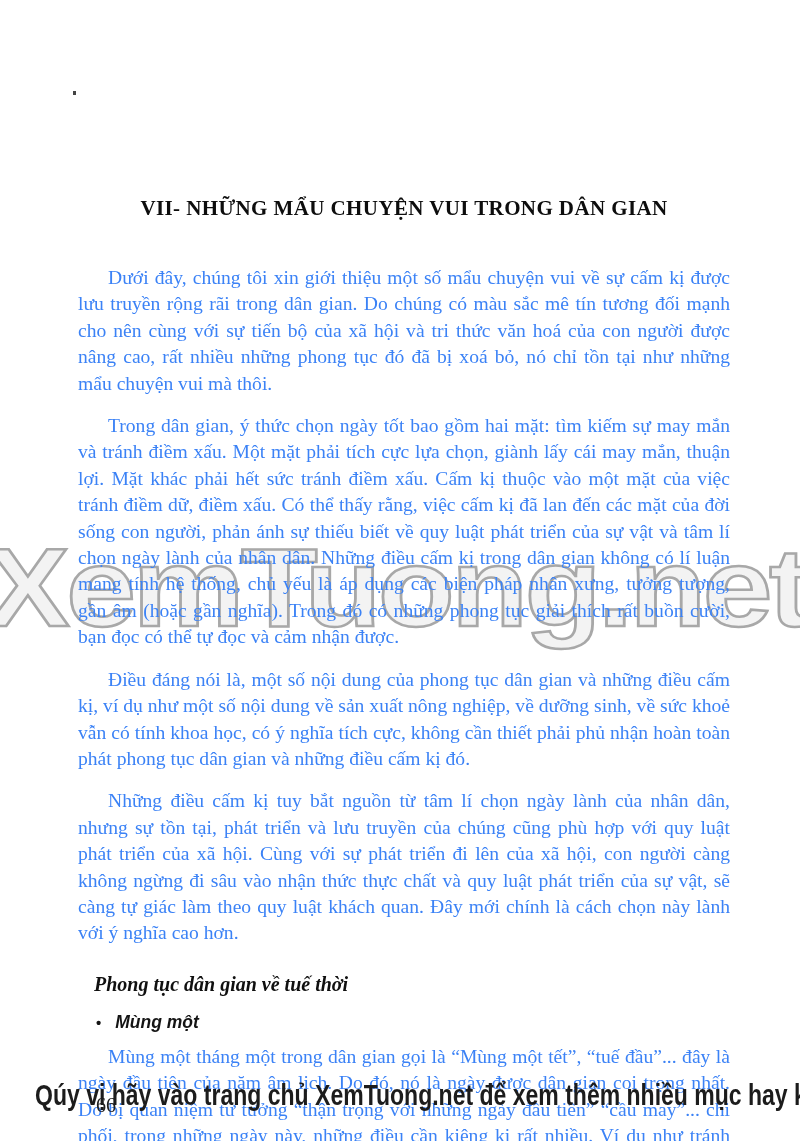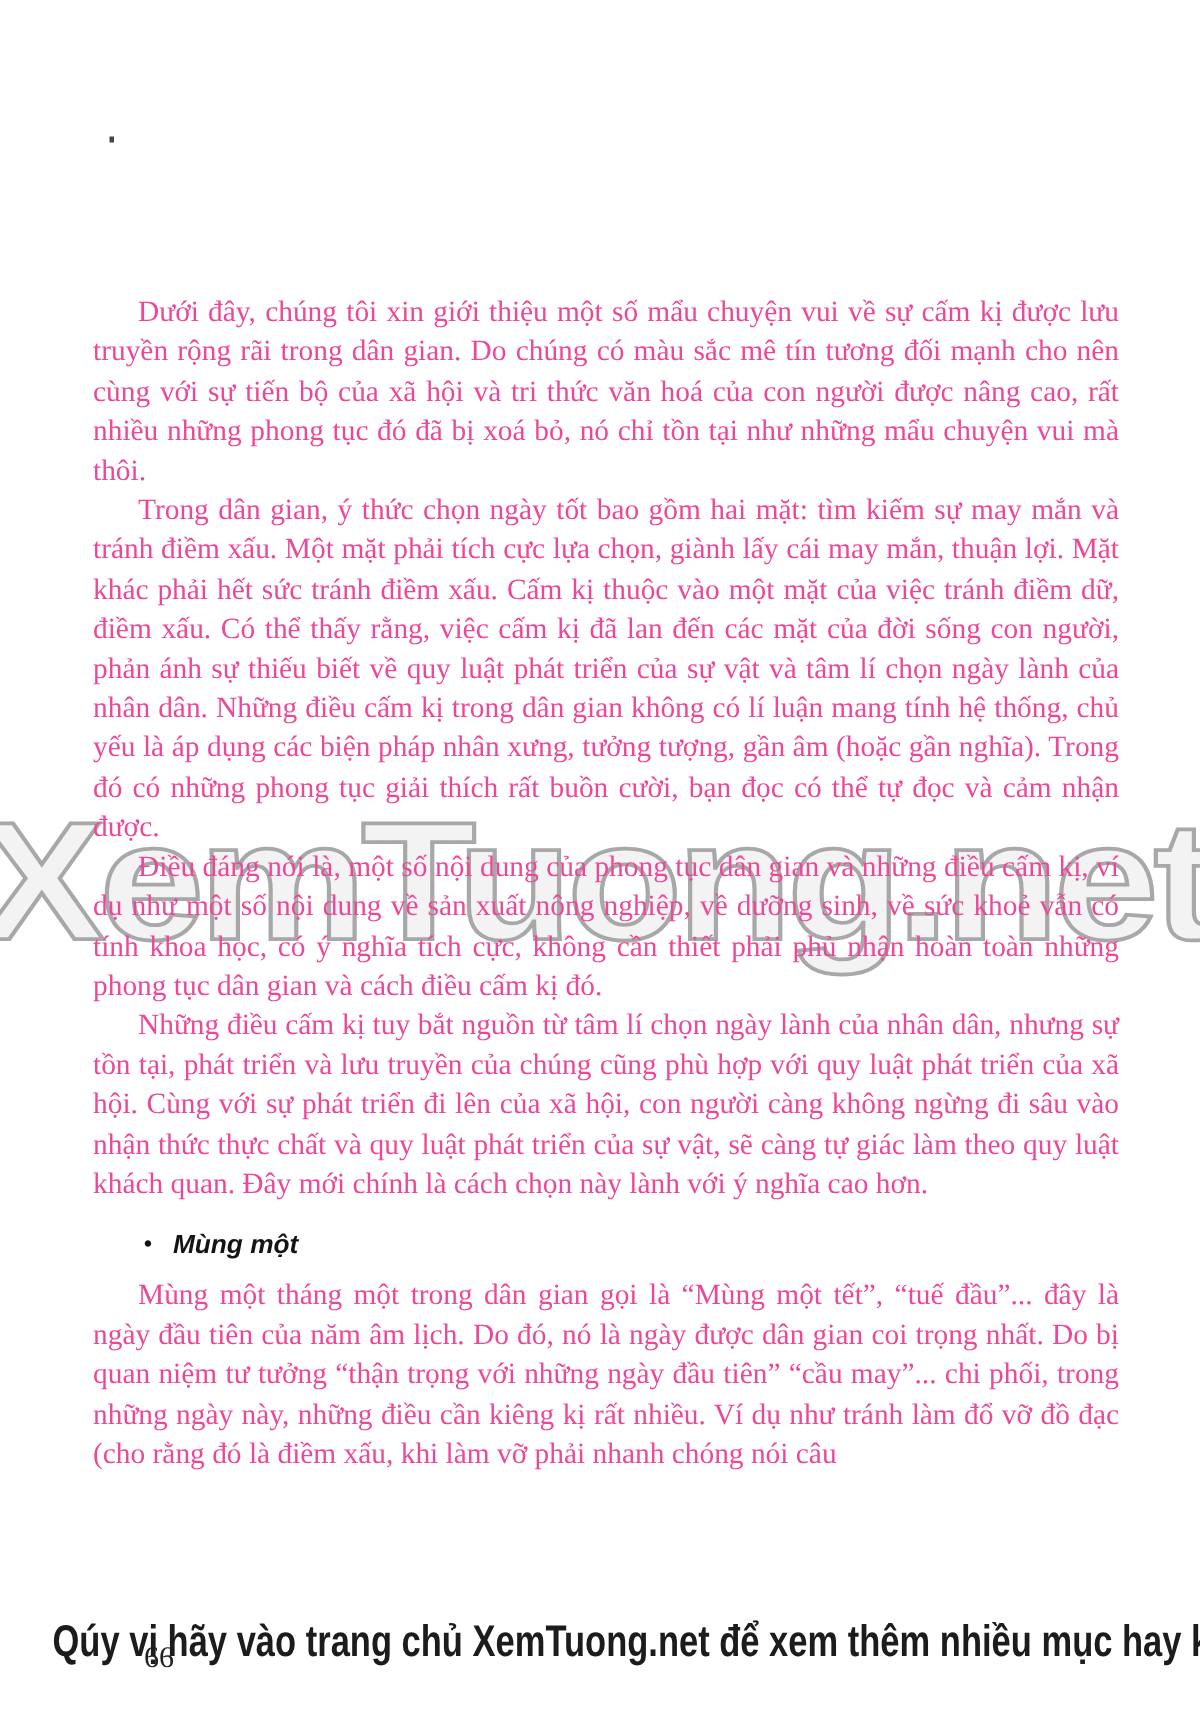--- a/index.html
+++ b/index.html
@@ -38,26 +38,26 @@
   }
   .title {
     margin: 0 0 44px 0;
     font-size: 21px;
     font-weight: bold;
     text-align: center;
     letter-spacing: 0.4px;
     color: #0d0d0d;
   }
   .para {
-    margin: 0;
+    margin: 16px;
     font-size: 19.6px;
     line-height: 26.4px;
     text-align: justify;
     text-indent: 30px;
-    color: #ec4899;
+    color: #3b82f6;
   }
   .section-heading {
     margin: 26px 0 0 32px;
     font-size: 20px;
     font-weight: bold;
     font-style: italic;
     color: #101010;
   }
   .bullet-line {
     margin: 16px 0 0 34px;
@@ -112,29 +112,31 @@
 <body>
 
 <div class="page">
 
   <div class="ink-speck"></div>
 
   <div class="watermark">XemTuong.net</div>
 
   <div class="content">
 
+    <h1 class="title">VII- NHỮNG MẨU CHUYỆN VUI TRONG DÂN GIAN</h1>
 
     <p class="para">Dưới đây, chúng tôi xin giới thiệu một số mẩu chuyện vui về sự cấm kị được lưu truyền rộng rãi trong dân gian. Do chúng có màu sắc mê tín tương đối mạnh cho nên cùng với sự tiến bộ của xã hội và tri thức văn hoá của con người được nâng cao, rất nhiều những phong tục đó đã bị xoá bỏ, nó chỉ tồn tại như những mẩu chuyện vui mà thôi.</p>
 
     <p class="para">Trong dân gian, ý thức chọn ngày tốt bao gồm hai mặt: tìm kiếm sự may mắn và tránh điềm xấu. Một mặt phải tích cực lựa chọn, giành lấy cái may mắn, thuận lợi. Mặt khác phải hết sức tránh điềm xấu. Cấm kị thuộc vào một mặt của việc tránh điềm dữ, điềm xấu. Có thể thấy rằng, việc cấm kị đã lan đến các mặt của đời sống con người, phản ánh sự thiếu biết về quy luật phát triển của sự vật và tâm lí chọn ngày lành của nhân dân. Những điều cấm kị trong dân gian không có lí luận mang tính hệ thống, chủ yếu là áp dụng các biện pháp nhân xưng, tưởng tượng, gần âm (hoặc gần nghĩa). Trong đó có những phong tục giải thích rất buồn cười, bạn đọc có thể tự đọc và cảm nhận được.</p>
 
-    <p class="para">Điều đáng nói là, một số nội dung của phong tục dân gian và những điều cấm kị, ví dụ như một số nội dung về sản xuất nông nghiệp, về dưỡng sinh, về sức khoẻ vẫn có tính khoa học, có ý nghĩa tích cực, không cần thiết phải phủ nhận hoàn toàn những phong tục dân gian và cách điều cấm kị đó.</p>
+    <p class="para">Điều đáng nói là, một số nội dung của phong tục dân gian và những điều cấm kị, ví dụ như một số nội dung về sản xuất nông nghiệp, về dưỡng sinh, về sức khoẻ vẫn có tính khoa học, có ý nghĩa tích cực, không cần thiết phải phủ nhận hoàn toàn phát phong tục dân gian và những điều cấm kị đó.</p>
 
     <p class="para">Những điều cấm kị tuy bắt nguồn từ tâm lí chọn ngày lành của nhân dân, nhưng sự tồn tại, phát triển và lưu truyền của chúng cũng phù hợp với quy luật phát triển của xã hội. Cùng với sự phát triển đi lên của xã hội, con người càng không ngừng đi sâu vào nhận thức thực chất và quy luật phát triển của sự vật, sẽ càng tự giác làm theo quy luật khách quan. Đây mới chính là cách chọn này lành với ý nghĩa cao hơn.</p>
 
+    <div class="section-heading">Phong tục dân gian về tuế thời</div>
 
     <div class="bullet-line">
       <span class="bullet-marker">•</span>
       <span>Mùng một</span>
     </div>
 
     <p class="para after-bullet">Mùng một tháng một trong dân gian gọi là “Mùng một tết”, “tuế đầu”... đây là ngày đầu tiên của năm âm lịch. Do đó, nó là ngày được dân gian coi trọng nhất. Do bị quan niệm tư tưởng “thận trọng với những ngày đầu tiên” “cầu may”... chi phối, trong những ngày này, những điều cần kiêng kị rất nhiều. Ví dụ như tránh làm đổ vỡ đồ đạc (cho rằng đó là điềm xấu, khi làm vỡ phải nhanh chóng nói câu</p>
 
   </div>
 

